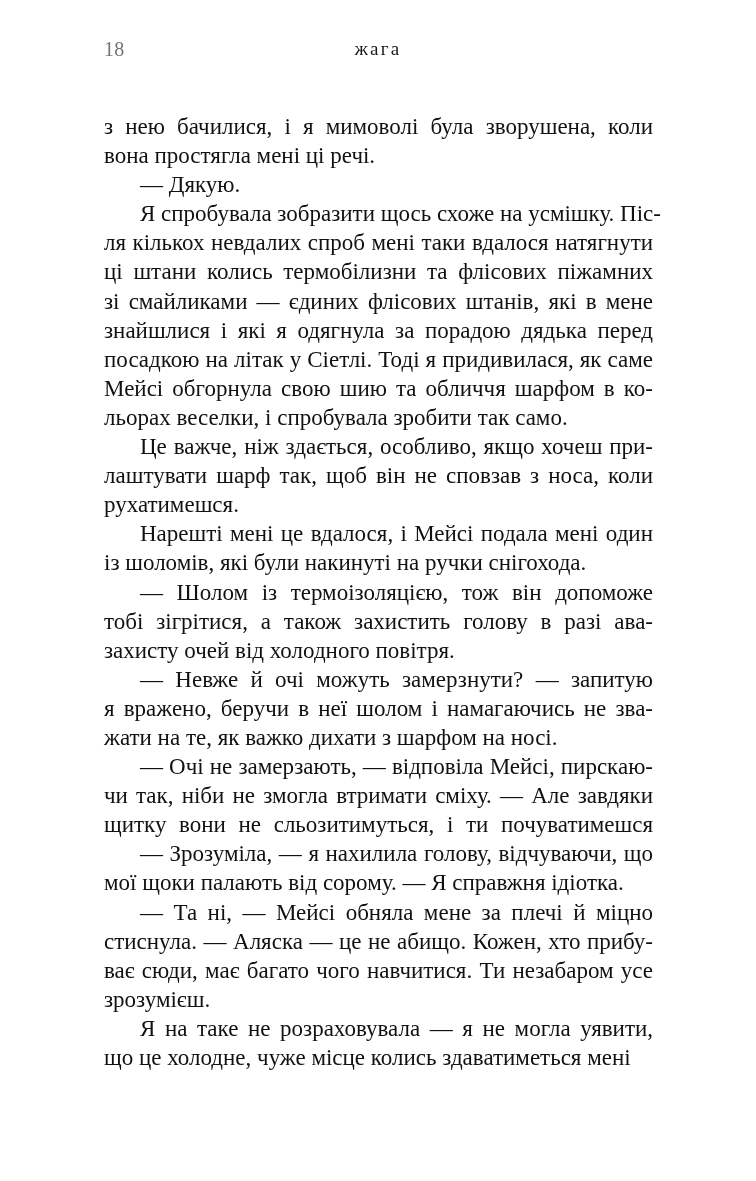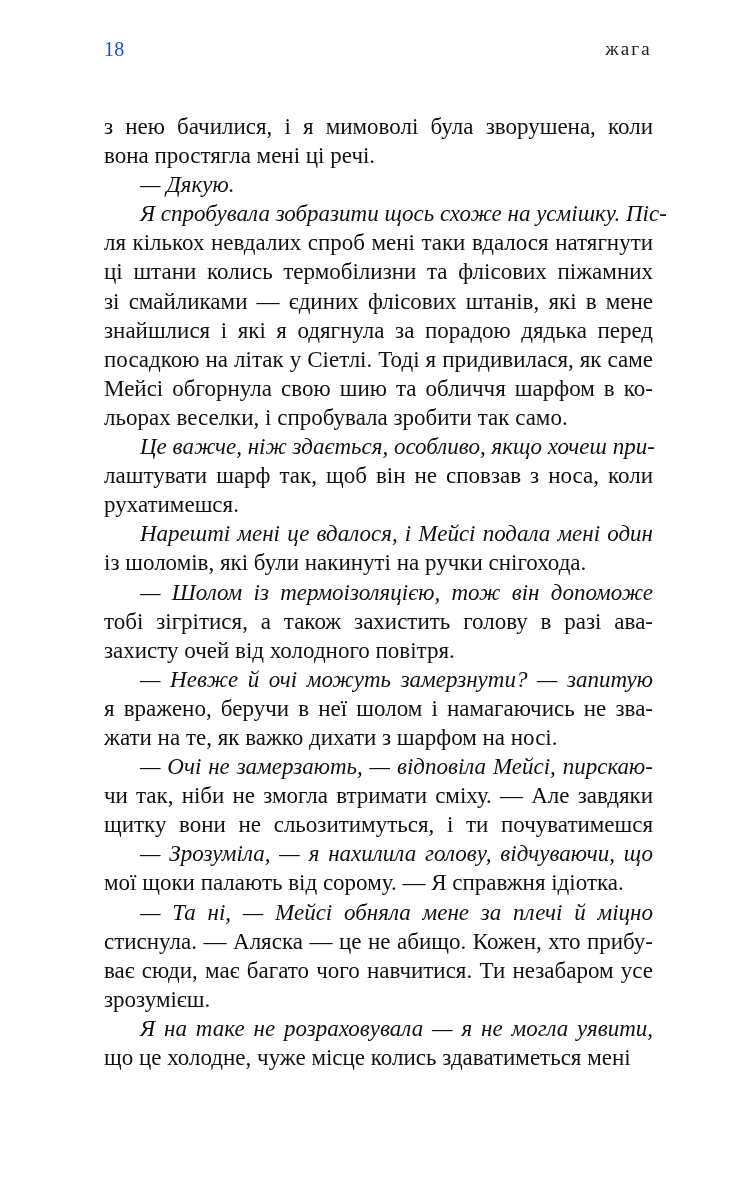--- a/index.html
+++ b/index.html
@@ -31,29 +31,29 @@
     right: 104px;
     top: 36px;
     height: 26px;
   }
   .folio {
     position: absolute;
     left: 0;
     top: 0;
     font-size: 20px;
     line-height: 26px;
-    color: #1d4ed8;
+    color: #737373;
     letter-spacing: 0.3px;
   }
   .head-title {
     position: absolute;
     left: 0;
     right: 0;
     top: 0;
-    text-align: right;
+    text-align: center;
     font-size: 19px;
     line-height: 26px;
     letter-spacing: 2.2px;
     color: #1a1a1a;
   }
 
   
   .textblock {
     position: absolute;
     left: 104px;
@@ -77,21 +77,20 @@
     display: block;
     text-align: justify;
     text-align-last: justify;
     white-space: nowrap;
   }
   .line.last {
     text-align-last: left;
   }
   .line.indent {
     text-indent: 36px;
-    font-style: italic;
   }
 </style>
 </head>
 <body>
 
 <div class="page">
 
   <div class="running-head">
     <div class="folio">18</div>
     <div class="head-title">жага</div>

